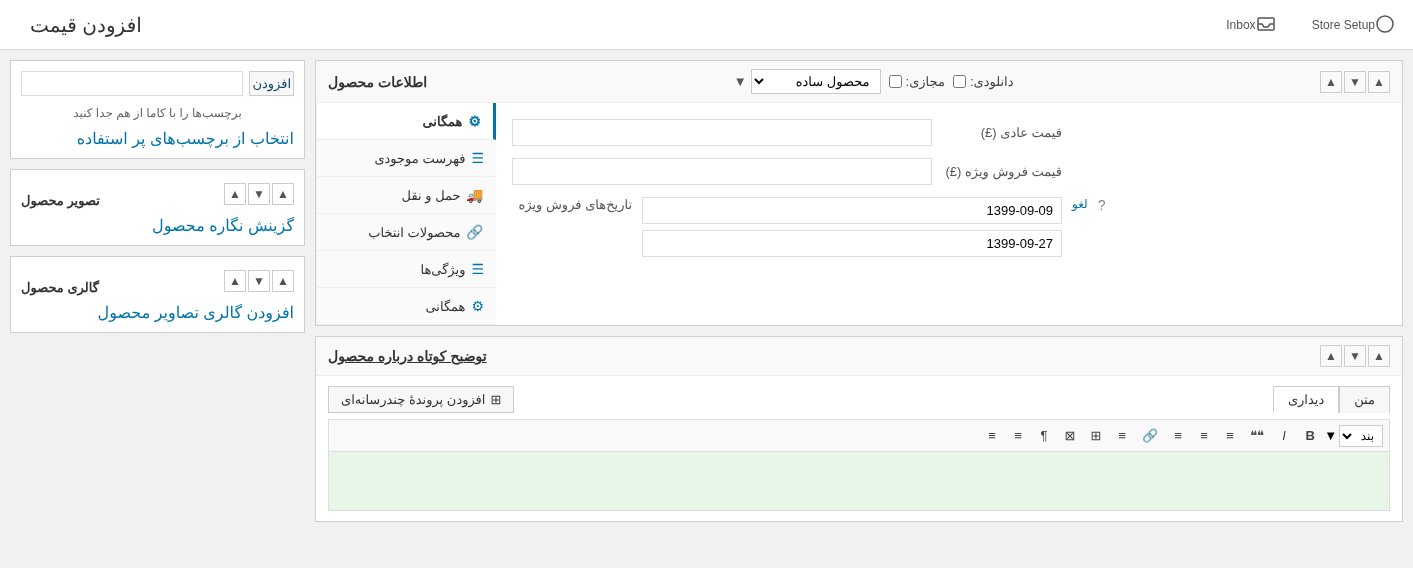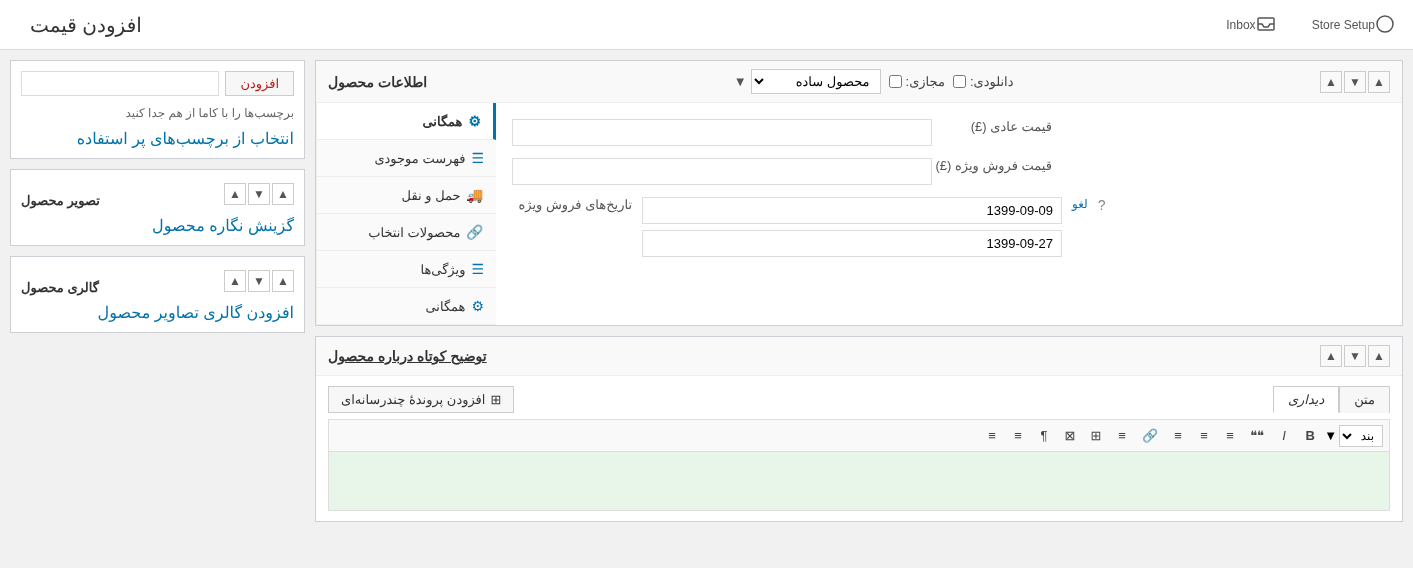--- a/index.html
+++ b/index.html
@@ -67,36 +67,36 @@
 
     .sidebar-panel .tags-row {
       display: flex;
       align-items: center;
       gap: 6px;
       margin-bottom: 8px;
     }
     .add-btn {
       background: #f7f7f7;
       border: 1px solid #ccc;
-      padding: 4px 14px;
-      cursor: pointer;
-      font-size: 13px;
-      color: #b91c1c;
+      padding: 4px 2px;
+      cursor: pointer;
+      font-size: 13px;
+      color: #0c4a6e;
     }
     .tags-input {
       flex: 1;
       border: 1px solid #ddd;
       padding: 4px 6px;
       font-size: 13px;
       direction: rtl;
     }
     .sidebar-hint {
       font-size: 12px;
       color: #666;
-      text-align: right;
+      text-align: center;
       margin-bottom: 6px;
       line-height: 1.6;
     }
     .sidebar-link {
       color: #0073aa;
       text-decoration: none;
       font-size: 16px;
     }
 
     .panel-header {
@@ -209,23 +209,24 @@
     }
     .tab-icon { color: #0073aa; font-size: 14px; }
 
     
     .product-info-content {
       flex: 1;
       padding: 16px;
     }
     .field-row {
       display: flex;
-      align-items: flex-start;
+      align-items: center;
       justify-content: flex-end;
       margin-bottom: 12px;
+      gap: 10px;
     }
     .field-label {
       font-size: 13px;
       color: #555;
       white-space: nowrap;
       min-width: 120px;
       text-align: right;
     }
     .field-input {
       flex: 1;
@@ -299,21 +300,20 @@
       border: 1px solid #ccc;
       background: #f7f7f7;
       color: #333;
       border-bottom: none;
     }
     .editor-tab.active {
       background: #fff;
       border-bottom: 1px solid #fff;
       position: relative;
       z-index: 1;
-      font-style: italic;
     }
     .media-btn {
       background: #f7f7f7;
       border: 1px solid #ccc;
       padding: 5px 12px;
       font-size: 13px;
       cursor: pointer;
       color: #333;
       display: flex;
       align-items: center;

